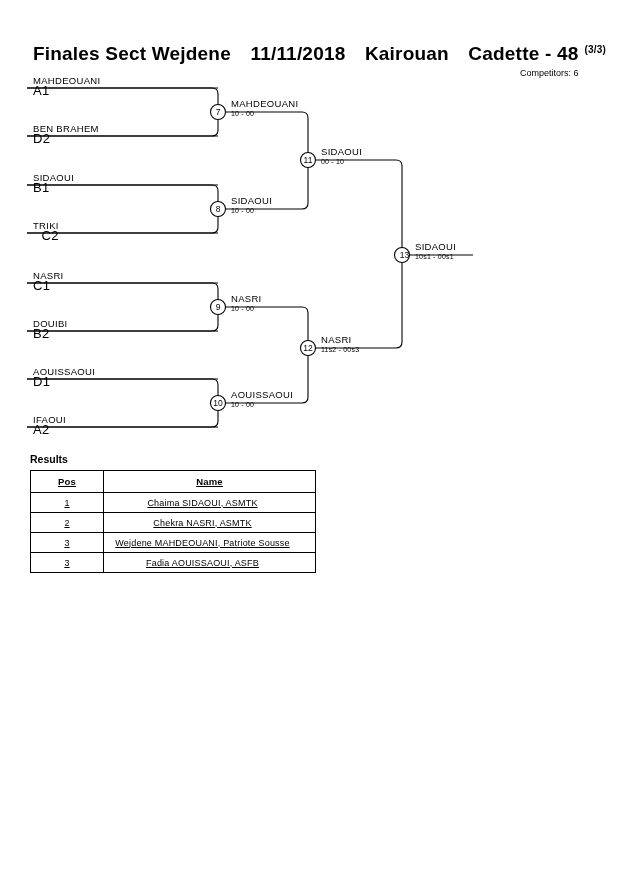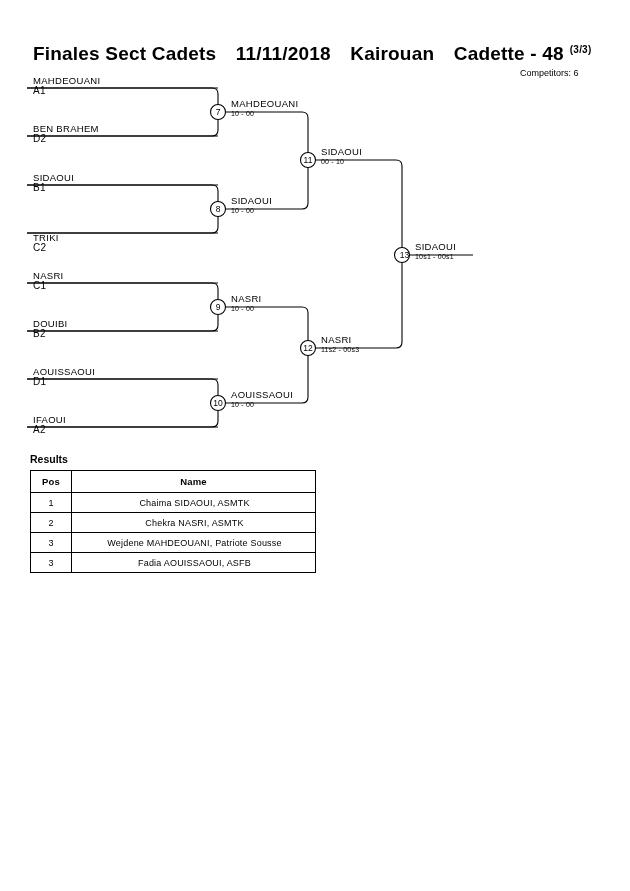--- a/index.html
+++ b/index.html
@@ -57,21 +57,21 @@
     font-size: 9.5px;
     white-space: nowrap;
     letter-spacing: 0.3px;
   }
   .slot .nm {
     display: block;
     line-height: 10px;
   }
   .slot .sd {
     display: block;
-    font-size: 10px;
+    font-size: 13px;
     line-height: 10px;
     letter-spacing: 0.3px;
   }
   .winner {
     position: absolute;
     font-size: 9.5px;
     white-space: nowrap;
     letter-spacing: 0.3px;
   }
   .winner .nm {
@@ -108,45 +108,46 @@
     top: 470px;
     width: 286px;
     border-collapse: collapse;
     border: 1.5px solid #000;
     font-size: 9px;
     background: #fff;
   }
   #results-table th,
   #results-table td {
     border: 1px solid #000;
-    padding: 2px 4px;
+    padding: 2px 20px;
     height: 15px;
     font-weight: normal;
     letter-spacing: 0.2px;
+    text-decoration: underline;
   }
   #results-table thead th {
     font-weight: bold;
     font-size: 9.5px;
     text-align: center;
     height: 17px;
   }
   #results-table td.pos {
     text-align: center;
     width: 32px;
   }
   #results-table td.name {
     text-align: center;
     padding-left: 6px;
   }
 </style>
 </head>
 <body>
 
 <div id="header-title">
-  <span class="seg">Finales Sect Cadets</span>
+  <span class="seg">Finales Sect Wejdene</span>
   <span class="seg">11/11/2018</span>
   <span class="seg">Kairouan</span>
   <span>Cadette - 48</span><span class="sup">(3/3)</span>
 </div>
 <div id="competitors">Competitors: 6</div>
 
 <div id="bracket">
 
   <svg width="630" height="460">
     <g fill="none" stroke="#000000" stroke-width="1.1">
@@ -206,21 +207,21 @@
     <span class="sd">A1</span>
   </div>
   <div class="slot" style="left:33px; top:124px;">
     <span class="nm">BEN BRAHEM</span>
     <span class="sd">D2</span>
   </div>
   <div class="slot" style="left:33px; top:173px;">
     <span class="nm">SIDAOUI</span>
     <span class="sd">B1</span>
   </div>
-  <div class="slot" style="left:33px; top:233px;">
+  <div class="slot" style="left:33px; top:221px;text-align:right;">
     <span class="nm">TRIKI</span>
     <span class="sd">C2</span>
   </div>
   <div class="slot" style="left:33px; top:271px;">
     <span class="nm">NASRI</span>
     <span class="sd">C1</span>
   </div>
   <div class="slot" style="left:33px; top:319px;">
     <span class="nm">DOUIBI</span>
     <span class="sd">B2</span>

